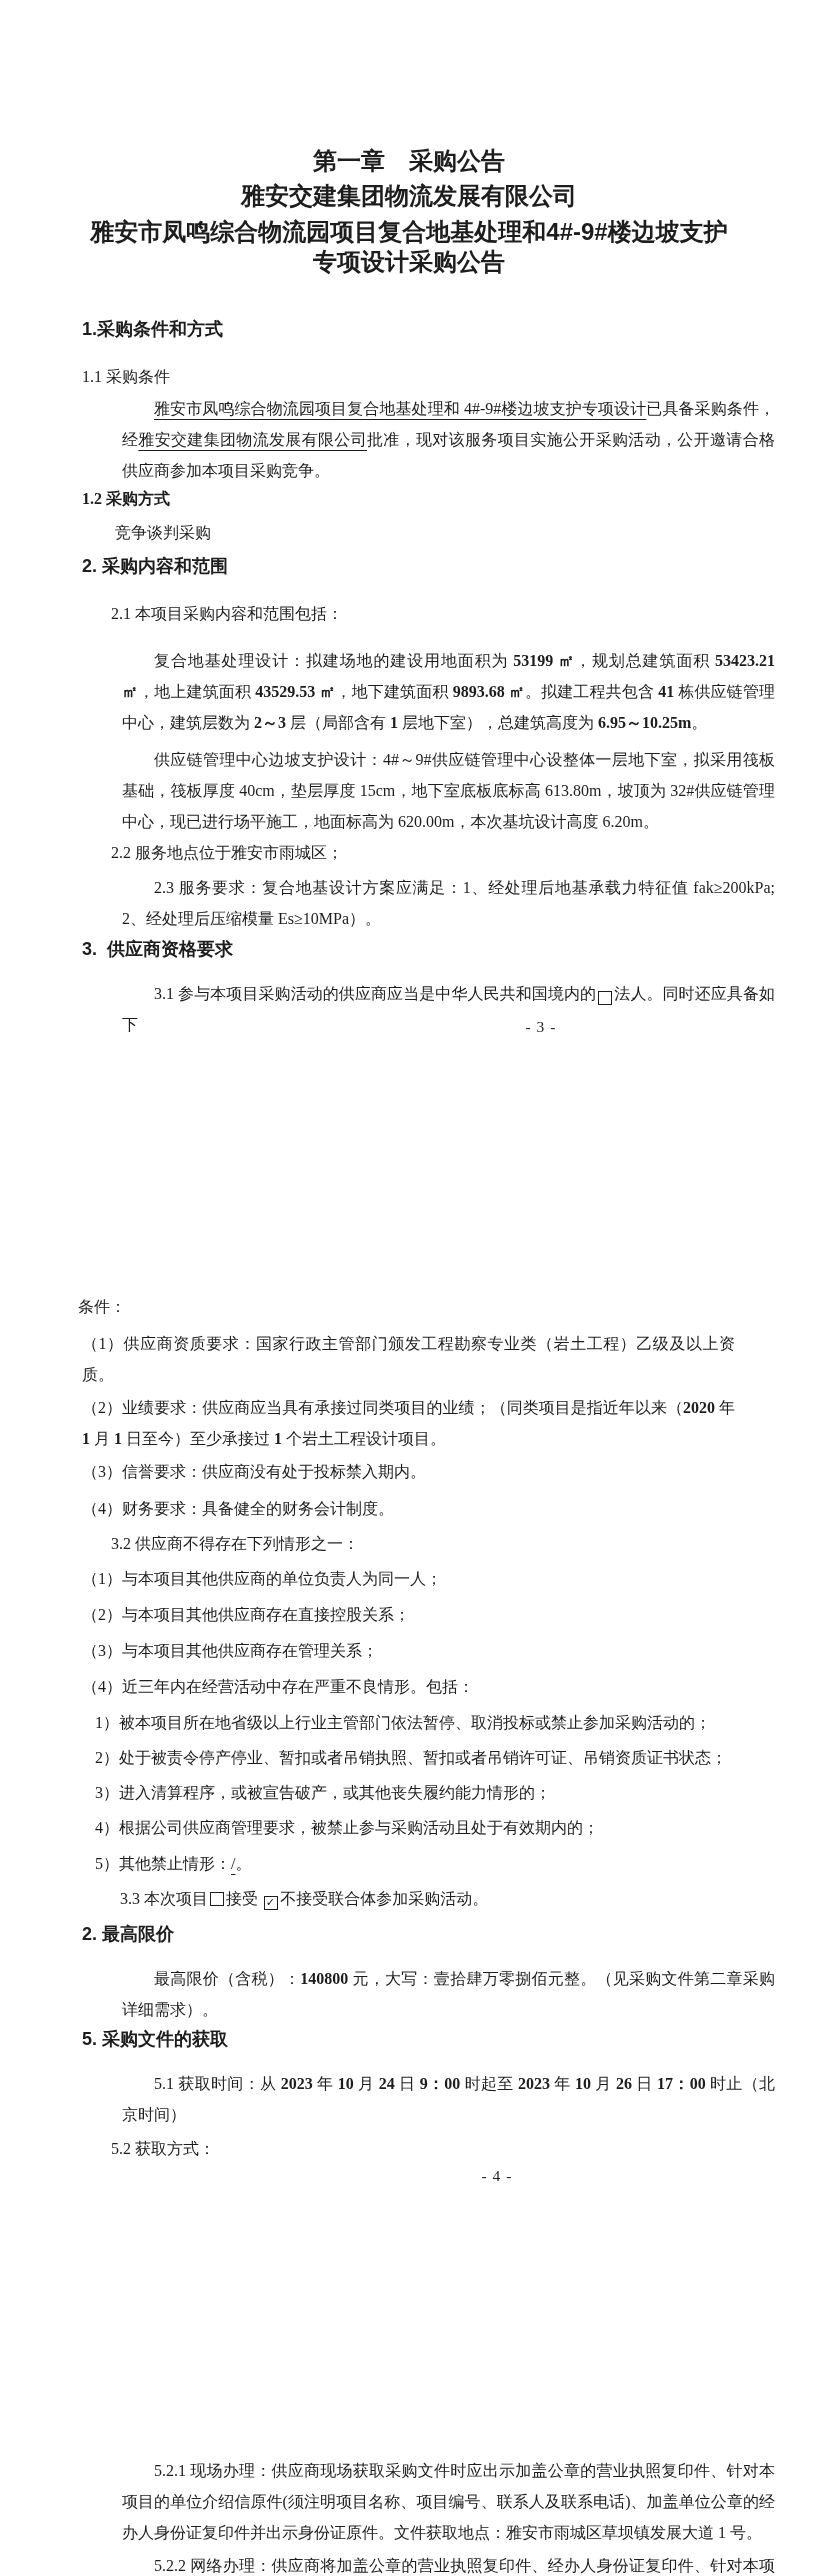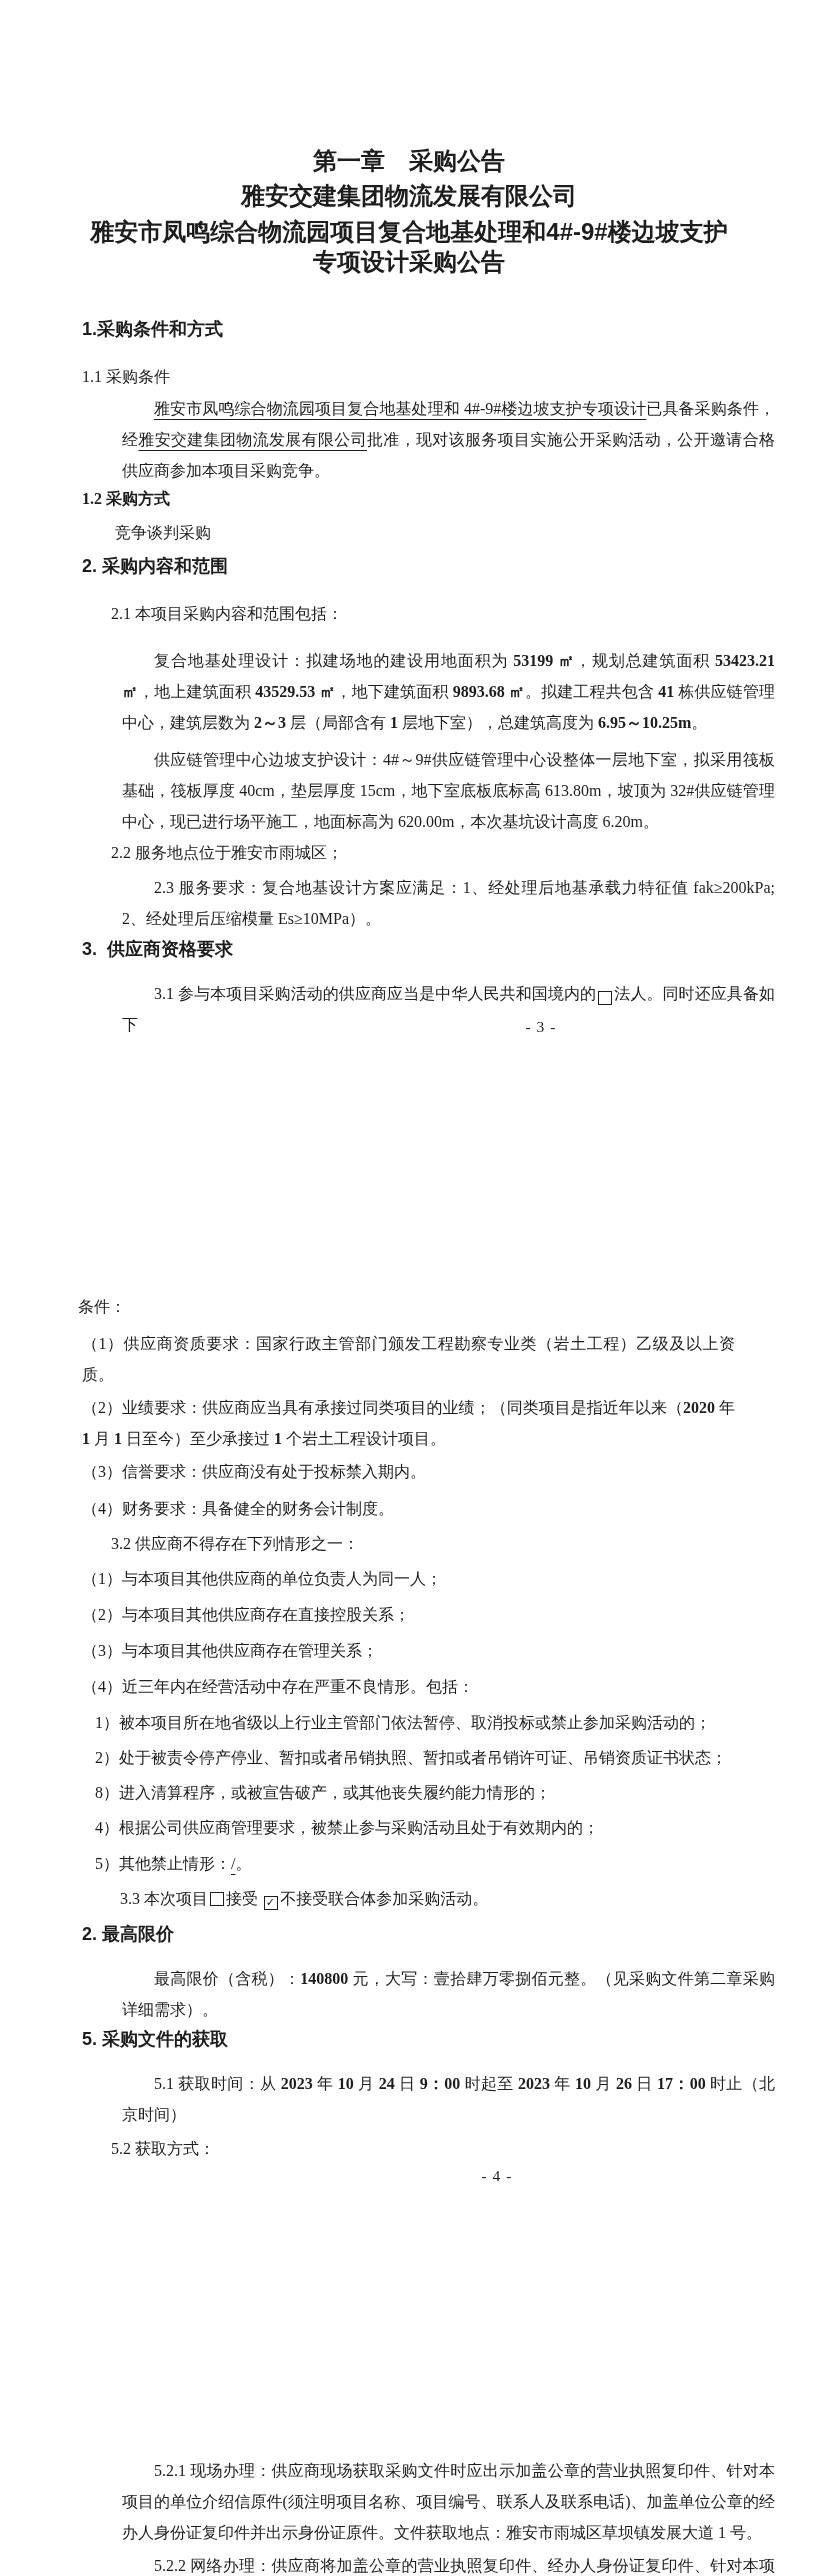--- a/index.html
+++ b/index.html
@@ -63,21 +63,21 @@
       <div class="b b-para" style="top: 1392px; left: 82px; width: 653px;"><span>（2）业绩要求：供应商应当具有承接过同类项目的业绩；（同类项目是指近年以来（</span><span class="seg-b">2020</span><span> 年 </span><span class="seg-b">1</span><span> 月 </span><span class="seg-b">1</span><span> 日至今）至少承接过 </span><span class="seg-b">1</span><span> 个岩土工程设计项目。</span></div>
       <div class="b b-line" style="top: 1456px; left: 82px;"><span>（3）信誉要求：供应商没有处于投标禁入期内。</span></div>
       <div class="b b-line" style="top: 1493px; left: 82px;"><span>（4）财务要求：具备健全的财务会计制度。</span></div>
       <div class="b b-line" style="top: 1528px; left: 111px;"><span>3.2 供应商不得存在下列情形之一：</span></div>
       <div class="b b-line" style="top: 1563px; left: 82px;"><span>（1）与本项目其他供应商的单位负责人为同一人；</span></div>
       <div class="b b-line" style="top: 1599px; left: 82px;"><span>（2）与本项目其他供应商存在直接控股关系；</span></div>
       <div class="b b-line" style="top: 1635px; left: 82px;"><span>（3）与本项目其他供应商存在管理关系；</span></div>
       <div class="b b-line" style="top: 1671px; left: 82px;"><span>（4）近三年内在经营活动中存在严重不良情形。包括：</span></div>
       <div class="b b-line" style="top: 1707px; left: 95px;"><span>1）被本项目所在地省级以上行业主管部门依法暂停、取消投标或禁止参加采购活动的；</span></div>
       <div class="b b-line" style="top: 1742px; left: 95px;"><span>2）处于被责令停产停业、暂扣或者吊销执照、暂扣或者吊销许可证、吊销资质证书状态；</span></div>
-      <div class="b b-line" style="top: 1777px; left: 95px;"><span>8）进入清算程序，或被宣告破产，或其他丧失履约能力情形的；</span></div>
+      <div class="b b-line" style="top: 1777px; left: 95px;"><span>3）进入清算程序，或被宣告破产，或其他丧失履约能力情形的；</span></div>
       <div class="b b-line" style="top: 1812px; left: 95px;"><span>4）根据公司供应商管理要求，被禁止参与采购活动且处于有效期内的；</span></div>
       <div class="b b-line" style="top: 1848px; left: 95px;"><span>5）其他禁止情形：</span><span class="seg-u">/</span><span>。</span></div>
       <div class="b b-line" style="top: 1883px; left: 120px;"><span>3.3 本次项目</span><span class="cbox"></span><span>接受 </span><span class="cbox checked">✓</span><span>不接受联合体参加采购活动。</span></div>
       <div class="b b-h" style="top: 1920px; left: 82px;"><span>2. 最高限价</span></div>
       <div class="b b-para indent" style="top: 1963px; left: 82px; width: 653px;"><span>最高限价（含税）：</span><span class="seg-b">140800</span><span> 元，大写：壹拾肆万零捌佰元整。（见采购文件第二章采购详细需求）。</span></div>
       <div class="b b-h" style="top: 2025px; left: 82px;"><span>5. 采购文件的获取</span></div>
       <div class="b b-para indent" style="top: 2068px; left: 82px; width: 653px;"><span>5.1 获取时间：从 </span><span class="seg-b">2023</span><span> 年 </span><span class="seg-b">10</span><span> 月 </span><span class="seg-b">24</span><span> 日 </span><span class="seg-b">9：00</span><span> 时起至 </span><span class="seg-b">2023</span><span> 年 </span><span class="seg-b">10</span><span> 月 </span><span class="seg-b">26</span><span> 日 </span><span class="seg-b">17：00</span><span> 时止（北京时间）</span></div>
       <div class="b b-line" style="top: 2133px; left: 111px;"><span>5.2 获取方式：</span></div>
       <div class="b b-footer centered" style="top: 2160px; left: 497px;"><span>- 4 -</span></div>
       <div class="b b-para indent" style="top: 2455px; left: 82px; width: 653px;"><span>5.2.1 现场办理：供应商现场获取采购文件时应出示加盖公章的营业执照复印件、针对本项目的单位介绍信原件(须注明项目名称、项目编号、联系人及联系电话)、加盖单位公章的经办人身份证复印件并出示身份证原件。文件获取地点：雅安市雨城区草坝镇发展大道 1 号。</span></div>

